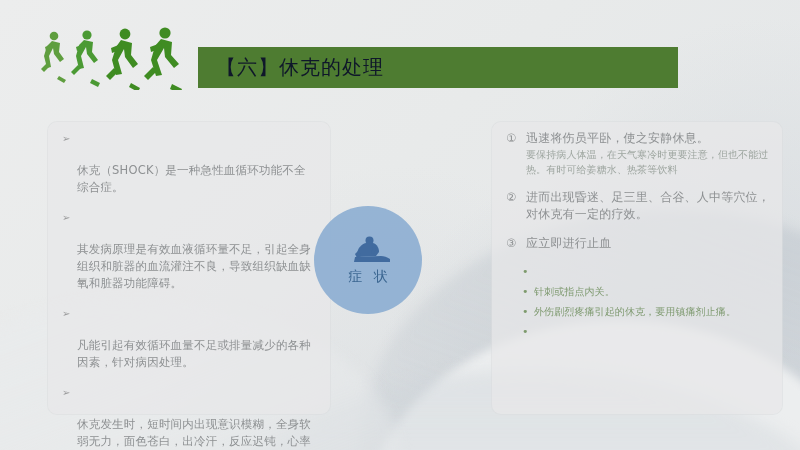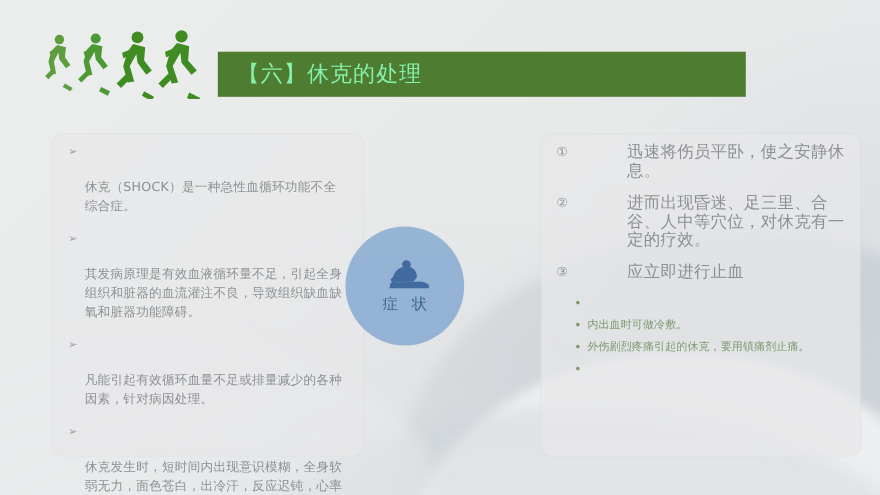--- a/index.html
+++ b/index.html
@@ -78,21 +78,21 @@
     position: absolute;
     left: 198px;
     top: 47px;
     width: 480px;
     height: 41px;
     background: #4e7c31;
     display: flex;
     align-items: center;
   }
   .title-text {
-    color: #86efac;
+    color: #0f172a;
     font-size: 20px;
     letter-spacing: 1px;
     padding-left: 18px;
     font-weight: normal;
     white-space: nowrap;
   }
 
   
   .panel {
     position: absolute;
@@ -155,24 +155,23 @@
   .step-num {
     flex: 0 0 auto;
     width: 20px;
     color: #8d9092;
     font-size: 11.5px;
     line-height: 17px;
   }
   .step-body { flex: 1 1 auto; }
   .step-title {
     color: #8d9092;
-    font-size: 15px;
+    font-size: 12px;
     line-height: 17px;
     letter-spacing: 0.2px;
-    margin-left: 44px;
   }
   .step-note {
     color: #9ea6a0;
     font-size: 10px;
     line-height: 14.5px;
     margin-top: 1px;
     letter-spacing: 0.1px;
   }
   .sub-item {
     display: flex;
@@ -223,20 +222,21 @@
     left: 72px;
     background: #b9d6a2;
     opacity: 0.88;
   }
   .circle-label {
     font-size: 14px;
     letter-spacing: 4px;
     text-indent: 4px;
     margin-top: 3px;
     font-weight: normal;
+    font-family: Liberation Serif, serif;
   }
   .label-blue { color: #2e5c8a; }
   .label-green { color: #3c6b2c; }
   .circle-icon {
     width: 46px;
     height: 30px;
     display: block;
   }
 </style>
 </head>
@@ -324,20 +324,21 @@
     </div>
   </div>
 
   <div class="panel panel-right">
     <ol class="steps">
 
       <li class="step-item">
         <span class="step-num">①</span>
         <div class="step-body">
           <div class="step-title">迅速将伤员平卧，使之安静休息。</div>
+          <div class="step-note">要保持病人体温，在天气寒冷时更要注意，但也不能过热。有时可给姜糖水、热茶等饮料</div>
         </div>
       </li>
 
       <li class="step-item">
         <span class="step-num">②</span>
         <div class="step-body">
           <div class="step-title">进而出现昏迷、足三里、合谷、人中等穴位，对休克有一定的疗效。</div>
         </div>
       </li>
 
@@ -347,21 +348,21 @@
           <div class="step-title">应立即进行止血</div>
         </div>
       </li>
 
       <ul class="subbullets">
         <li class="sub-item">
           <span class="sub-dot">•</span>
         </li>
         <li class="sub-item">
           <span class="sub-dot">•</span>
-          <span class="sub-text">内出血时可做冷敷。</span>
+          <span class="sub-text">针刺或指点内关。</span>
         </li>
         <li class="sub-item">
           <span class="sub-dot">•</span>
           <span class="sub-text">外伤剧烈疼痛引起的休克，要用镇痛剂止痛。</span>
         </li>
         <li class="sub-item">
           <span class="sub-dot">•</span>
         </li>
       </ul>
 

